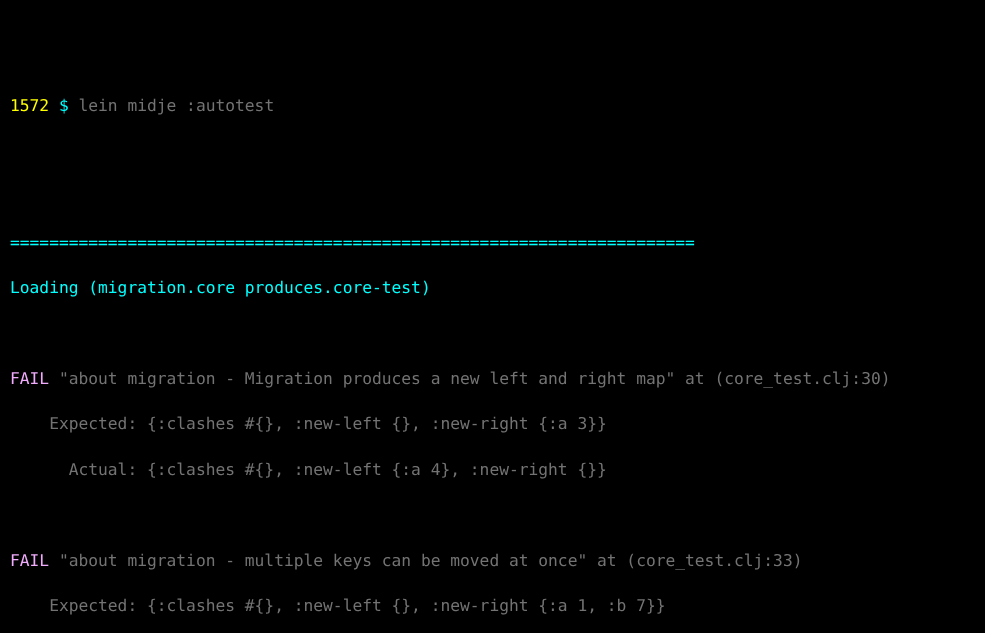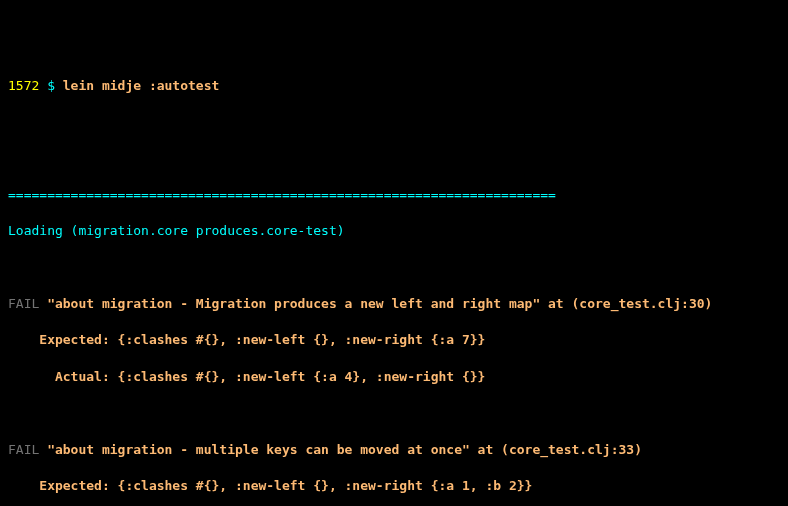--- a/index.html
+++ b/index.html
@@ -17,44 +17,44 @@
       white-space: pre;
       width: 788px;
       height: 506px;
       overflow: hidden;
     }
     .line {
       white-space: pre;
     }
     .yellow { color: #ffff00; }
     .cyan { color: #00ffff; }
-    .red { color: #737373; }
-    .white { color: #fdba74; font-weight: bold; }
+    .red { color: #f0abfc; }
+    .white { color: #737373; }
     .divider {
       color: #00ffff;
       letter-spacing: 0;
     }
   </style>
 </head>
 <body>
 
 
 
 <div class="line"><span class="yellow">1572 </span><span class="cyan">$ </span><span class="white">lein midje :autotest</span></div>
 <div class="line"> </div>
 <div class="line"> </div>
 <div class="line divider">======================================================================</div>
 <div class="line cyan">Loading (migration.core produces.core-test)</div>
 <div class="line"> </div>
 <div class="line"><span class="red">FAIL</span><span class="white"> "about migration - Migration produces a new left and right map" at (core_test.clj:30)</span></div>
-<div class="line white">    Expected: {:clashes #{}, :new-left {}, :new-right {:a 7}}</div>
+<div class="line white">    Expected: {:clashes #{}, :new-left {}, :new-right {:a 3}}</div>
 <div class="line white">      Actual: {:clashes #{}, :new-left {:a 4}, :new-right {}}</div>
 <div class="line"> </div>
 <div class="line"><span class="red">FAIL</span><span class="white"> "about migration - multiple keys can be moved at once" at (core_test.clj:33)</span></div>
-<div class="line white">    Expected: {:clashes #{}, :new-left {}, :new-right {:a 1, :b 2}}</div>
+<div class="line white">    Expected: {:clashes #{}, :new-left {}, :new-right {:a 1, :b 7}}</div>
 
 
 
 
 
 
 
 
 
 

